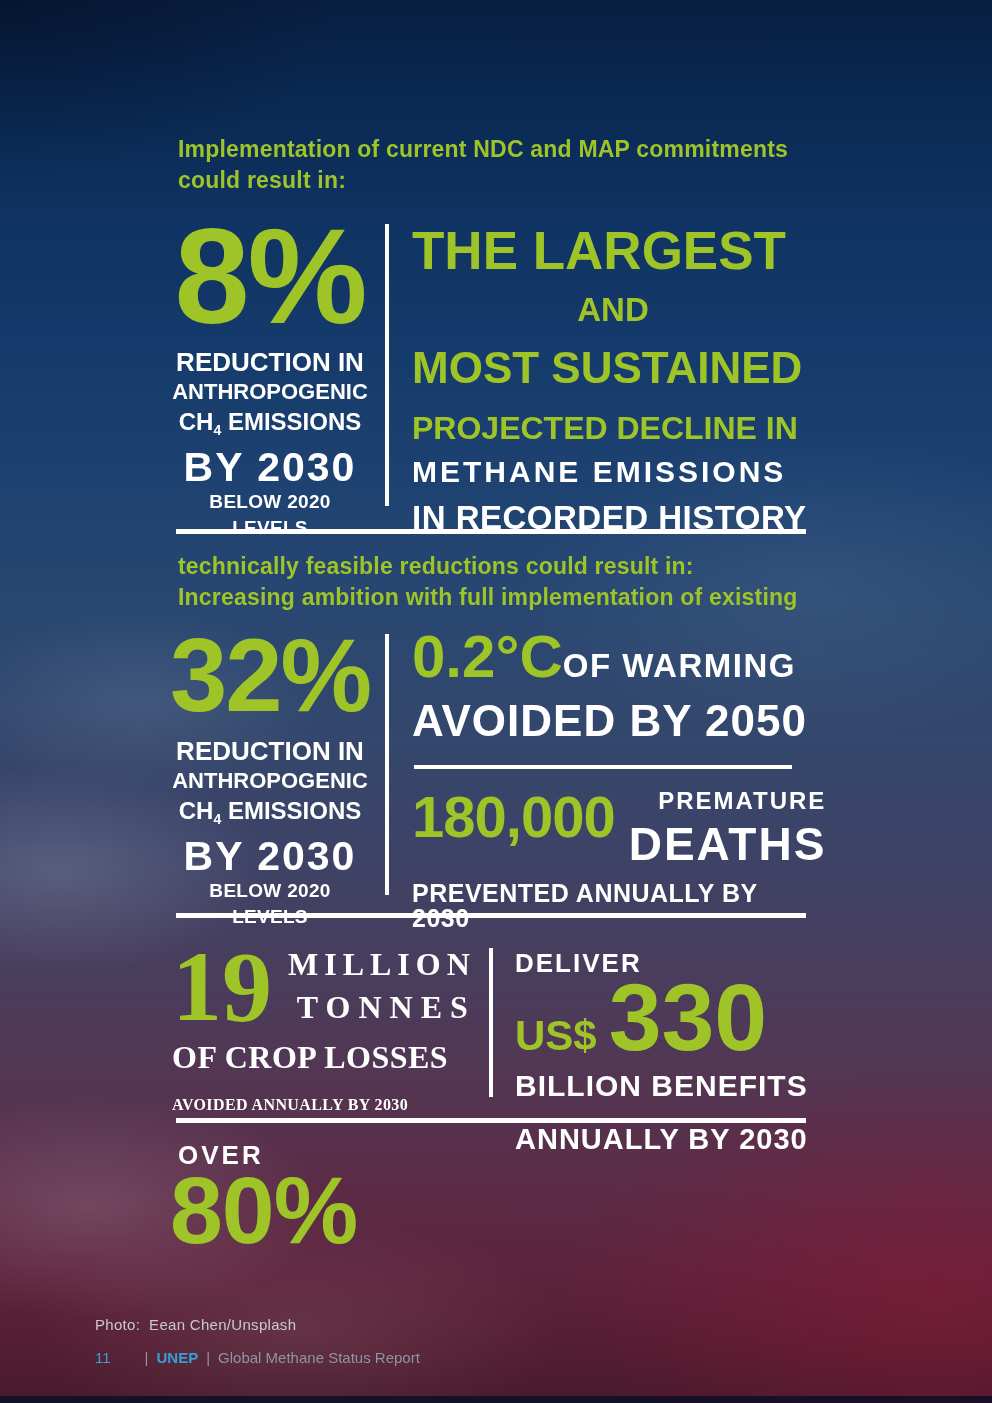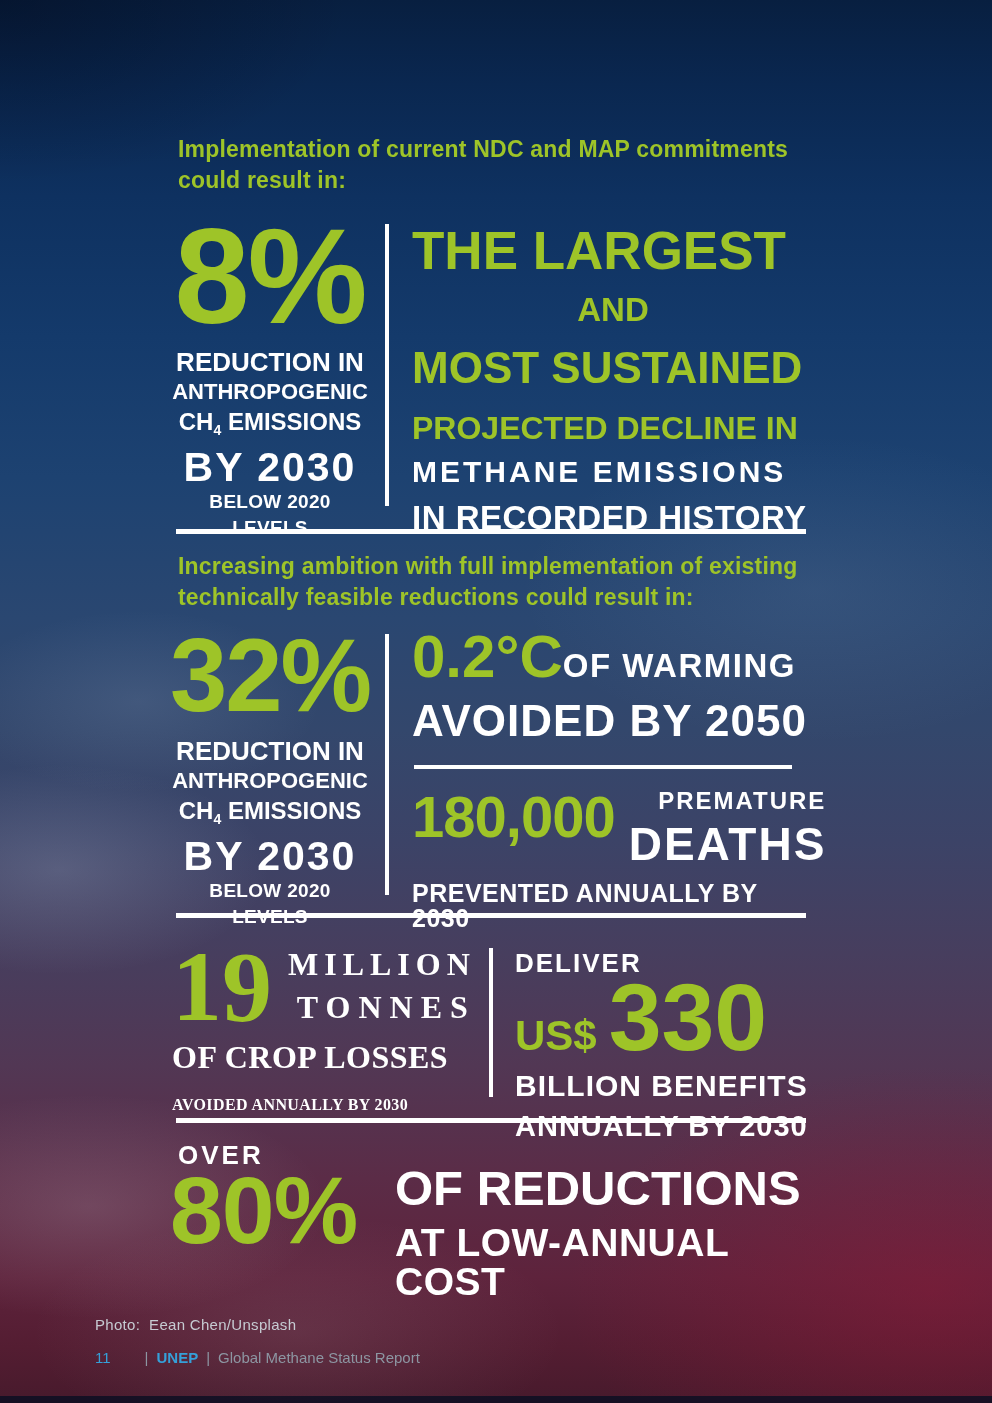--- a/index.html
+++ b/index.html
@@ -80,21 +80,21 @@
   .crops-u1{font-size:32px;letter-spacing:6px;line-height:1;}
   .crops-u2{font-size:32px;letter-spacing:8px;line-height:1;margin-top:11px;}
   .crops-l2{font-size:32px;letter-spacing:0.5px;margin-top:12px;line-height:1;}
   .crops-l3{font-size:16px;letter-spacing:0.4px;margin-top:24px;line-height:1;}
   .benefits{width:298px;color:var(--white);font-weight:700;}
   .ben-intro{font-size:26px;letter-spacing:2px;line-height:1;}
   .ben-row{display:flex;align-items:baseline;gap:12px;margin-top:4px;}
   .ben-cur{font-size:42px;color:var(--green);line-height:1;}
   .ben-val{font-size:95px;color:var(--green);line-height:0.78;}
   .ben-l2{font-size:30px;letter-spacing:1px;margin-top:14px;line-height:1;}
-  .ben-l3{font-size:29px;letter-spacing:1px;margin-top:11px;line-height:1;}
+  .ben-l3{font-size:29px;letter-spacing:1px;margin-top:24px;line-height:1;}
 
   
   .over{font-size:26px;letter-spacing:3px;color:var(--white);font-weight:700;}
   .big80{font-size:95px;color:var(--green);font-weight:700;line-height:0.85;letter-spacing:-1px;}
   .s4r{color:var(--white);font-weight:700;width:420px;}
   .s4-l1{font-size:49px;line-height:1;}
   .s4-l2{font-size:39px;line-height:1;margin-top:10px;letter-spacing:0.5px;}
 
   
   .credit{font-size:15px;color:var(--lightgray);letter-spacing:0.3px;}
@@ -129,22 +129,22 @@
     <div class="h-l2">AND</div>
     <div class="h-l3">MOST SUSTAINED</div>
     <div class="h-l4">PROJECTED DECLINE IN</div>
     <div class="h-l5">METHANE EMISSIONS</div>
     <div class="h-l6">IN RECORDED HISTORY</div>
   </div>
 
   <div class="abs hdiv" style="left:176px;top:529px;width:630px;"></div>
 
   <div class="abs intro" style="left:178px;top:551px;">
+    <div>technically feasible reductions could result in:</div>
     <div>Increasing ambition with full implementation of existing</div>
-    <div>technically feasible reductions could result in:</div>
   </div>
 
   <div class="abs statcol" style="left:170px;top:634px;">
     <div class="big big32">32%</div>
     <div class="c1" style="margin-top:18px;">REDUCTION IN</div>
     <div class="c2">ANTHROPOGENIC</div>
     <div class="c3"><span>CH</span><sub>4</sub> <span>EMISSIONS</span></div>
     <div class="c4">BY 2030</div>
     <div class="c5">BELOW 2020 LEVELS</div>
   </div>
@@ -191,24 +191,20 @@
       <span class="ben-val">330</span>
     </div>
     <div class="ben-l2">BILLION BENEFITS</div>
     <div class="ben-l3">ANNUALLY BY 2030</div>
   </div>
 
   <div class="abs hdiv" style="left:176px;top:1118px;width:630px;"></div>
 
   <div class="abs over" style="left:178px;top:1140px;">OVER</div>
   <div class="abs big80" style="left:170px;top:1170px;">80%</div>
-  <div class="abs s4r" style="left:395px;top:1164px;">
-    <div class="s4-l1">OF REDUCTIONS</div>
-    <div class="s4-l2">AT LOW-ANNUAL COST</div>
-  </div>
 
   <div class="abs credit" style="left:95px;top:1308px;margin-top:8px;">
     <span>Photo:</span>&nbsp;
     <span>Eean Chen/Unsplash</span>
   </div>
   <div class="abs pageline" style="left:95px;top:1349px;">
     <span class="pn">11</span>
     <span style="width:18px;"></span>
     <span>|</span>
     <span class="brand">UNEP</span>

